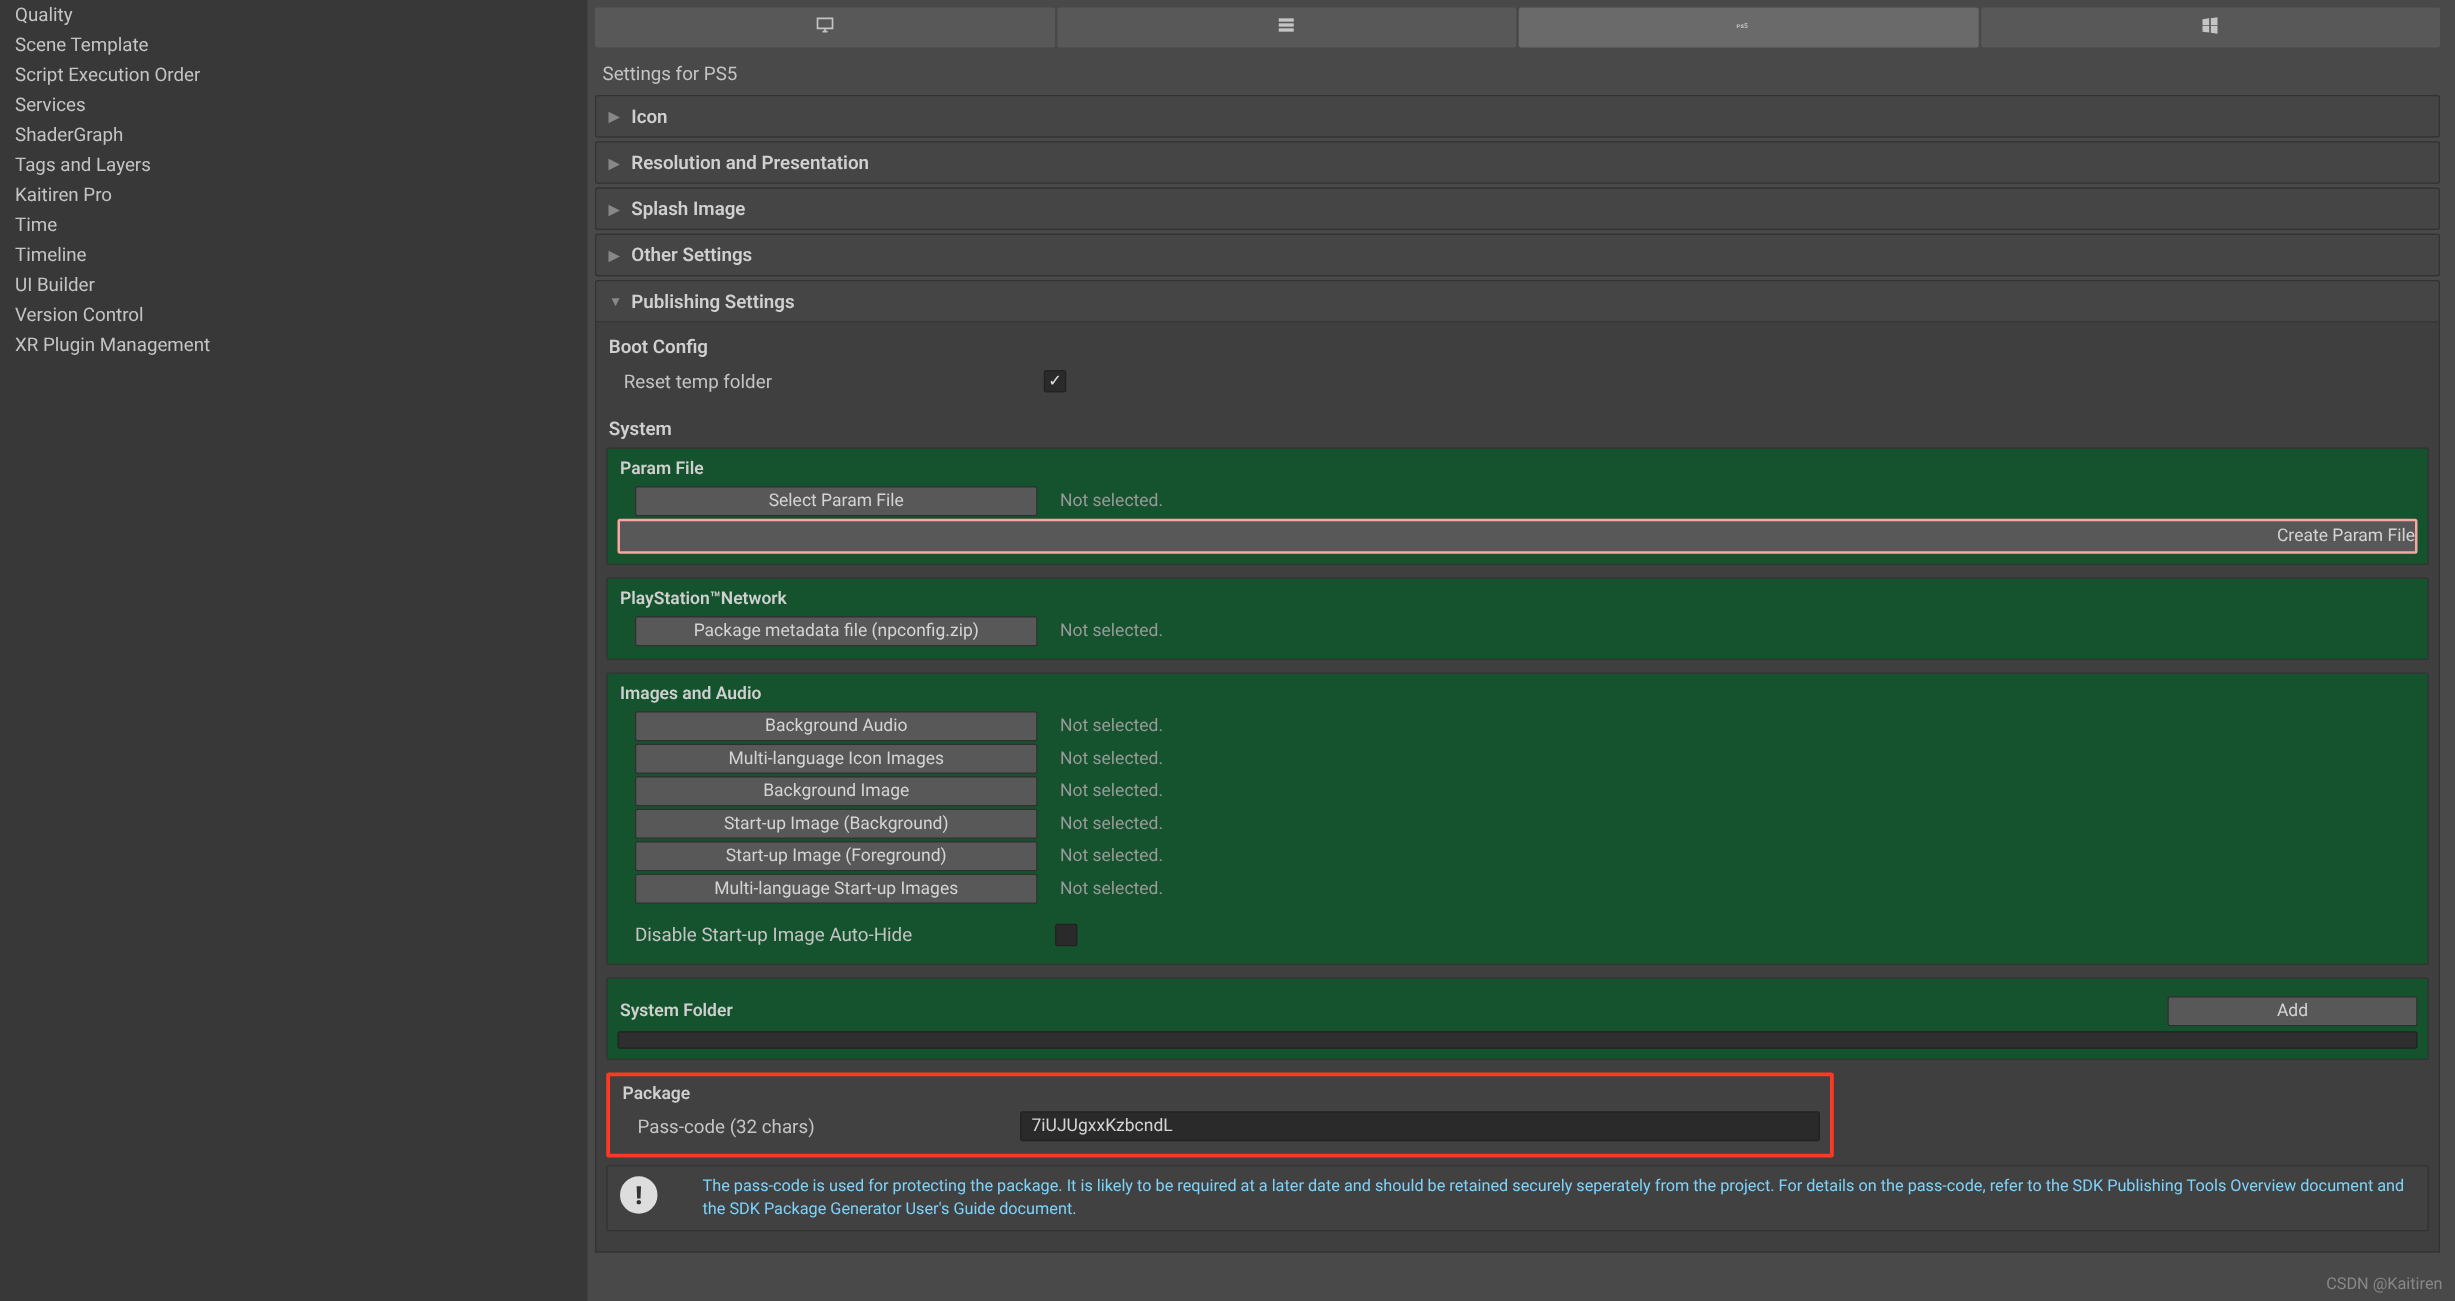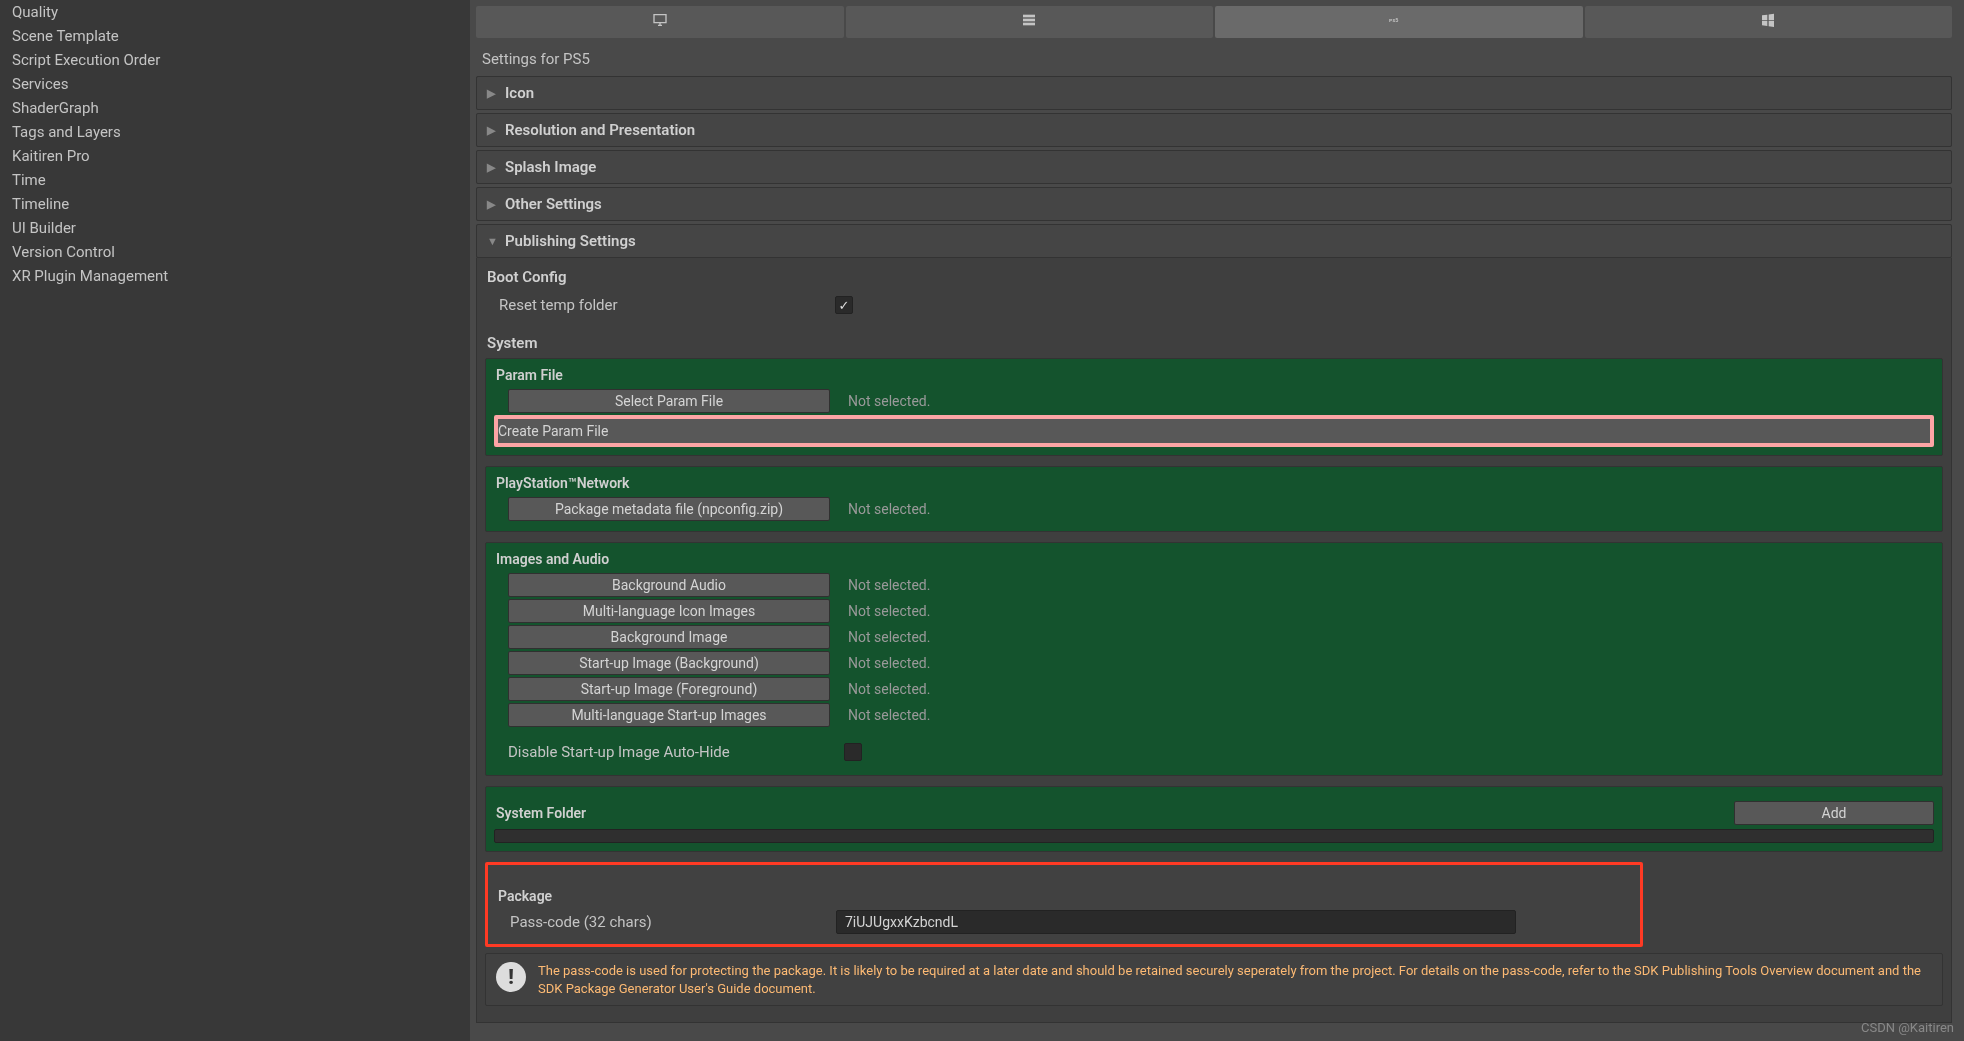--- a/index.html
+++ b/index.html
@@ -20,35 +20,35 @@
 .section-body { padding: 6px 8px 10px 8px; background: #3f3f3f; border: 1px solid #333; border-top: none; }
 .subheader { color: #d0d0d0; font-weight: 600; padding: 4px 0 6px 2px; }
 .subgroup { border: 1px solid #333; border-radius: 2px; padding: 8px 8px; margin-bottom: 10px; background: #14532d; }
 .sublabel { color: #d0d0d0; font-weight: 600; padding: 0 0 6px 2px; font-size: 14px; }
 .row { display: flex; align-items: center; min-height: 26px; margin-bottom: 2px; }
 .row-label { width: 350px; color: #c4c4c4; padding-left: 14px; font-size: 15px; }
 .row-control { flex: 1; display: flex; align-items: center; gap: 12px; }
 .checkbox { width: 18px; height: 18px; background: #2a2a2a; border: 1px solid #222; display: flex; align-items: center; justify-content: center; border-radius: 2px; cursor: pointer; }
 .checkbox.checked::after { content: "✓"; color: #ddd; font-size: 13px; }
 .btn-small { background: #585858; border: 1px solid #303030; color: #d4d4d4; padding: 3px 0; width: 322px; text-align: center; font-size: 14px; border-radius: 2px; cursor: pointer; }
-.btn-full { background: #585858; border: 4px solid #fca5a5; color: #d4d4d4; padding: 4px 0; width: 100%; text-align: left; font-size: 14px; border-radius: 2px; cursor: pointer; margin-top: 2px; }
+.btn-full { background: #585858; border: 2px solid #fca5a5; color: #d4d4d4; padding: 4px 0; width: 100%; text-align: right; font-size: 14px; border-radius: 2px; cursor: pointer; margin-top: 2px; }
 .status-text { color: #999; font-size: 14px; }
 .sel-row { display: flex; align-items: center; margin-bottom: 2px; padding-left: 14px; }
 .sel-row .btn-small { margin-right: 18px; }
 .text-input { background: #2a2a2a; border: 1px solid #222; color: #d4d4d4; padding: 4px 8px; font-size: 14px; border-radius: 2px; width: 100%; height: 24px; font-family: inherit; }
 .system-folder-row { display: flex; align-items: center; justify-content: space-between; padding: 6px 0 4px 2px; gap: 29px; }
 .system-folder-row .add-btn { background: #585858; border: 1px solid #303030; color: #d4d4d4; padding: 3px 0; width: 200px; text-align: center; font-size: 14px; border-radius: 2px; cursor: pointer; }
 .sf-strip { height: 14px; background: #2f2f2f; border: 1px solid #222; border-radius: 2px; }
-.highlight-box { border: 3px solid #ff3a24; border-radius: 2px; padding: 23px 8px 10px 8px; background: #414141; margin-bottom: 6px; width: 1158px; }
+.highlight-box { border: 3px solid #ff3a24; border-radius: 2px; padding: 6px 8px 10px 8px; background: #414141; margin-bottom: 6px; width: 982px; }
 .passcode-row { display: flex; align-items: center; }
 .passcode-row .row-label { width: 340px; }
 .passcode-row .text-input { width: 680px; }
 .info-box { display: flex; align-items: flex-start; gap: 12px; background: #414141; border: 1px solid #333; border-radius: 2px; padding: 8px 10px; margin: 6px 0; }
 .info-icon { width: 30px; height: 30px; border-radius: 50%; background: #ddd; color: #333; font-weight: 900; display: flex; align-items: center; justify-content: center; flex-shrink: 0; font-size: 20px; }
-.info-text { color: #fdba74; font-size: 13px; line-height: 1.35; }
+.info-text { color: #7dd3fc; font-size: 13px; line-height: 1.35; margin-left: 24px; }
 .watermark { position: fixed; bottom: 6px; right: 10px; color: #888; font-size: 13px; }
 </style>
 </head>
 <body>
 
 <div class="container">
   <div class="sidebar">
     <div class="sidebar-item">Quality</div>
     <div class="sidebar-item">Scene Template</div>
     <div class="sidebar-item">Script Execution Order</div>

